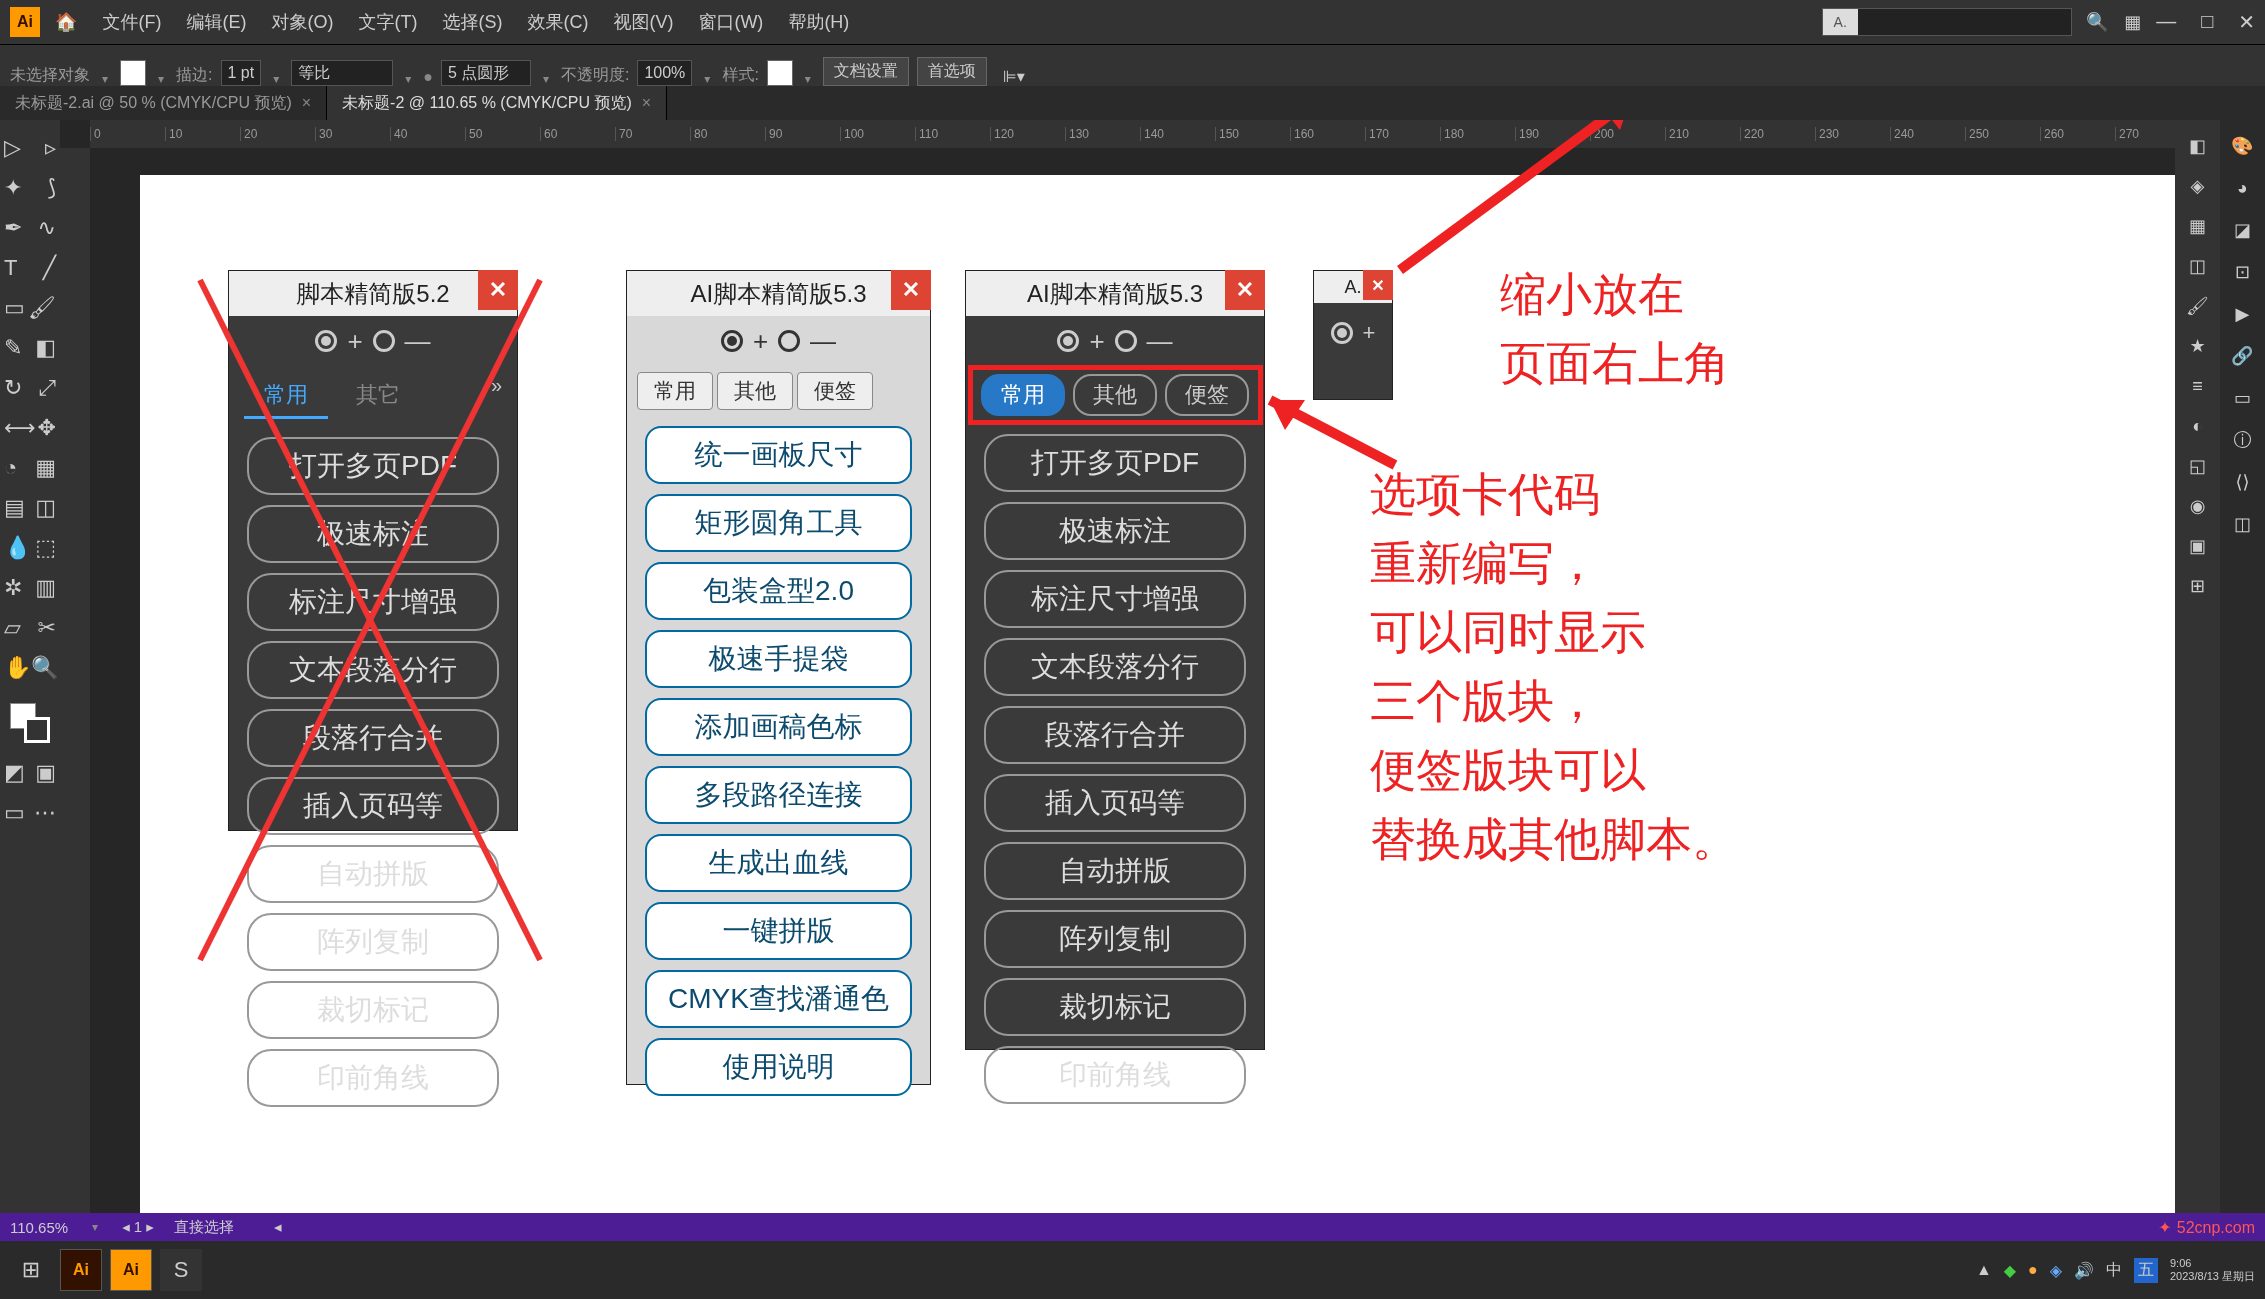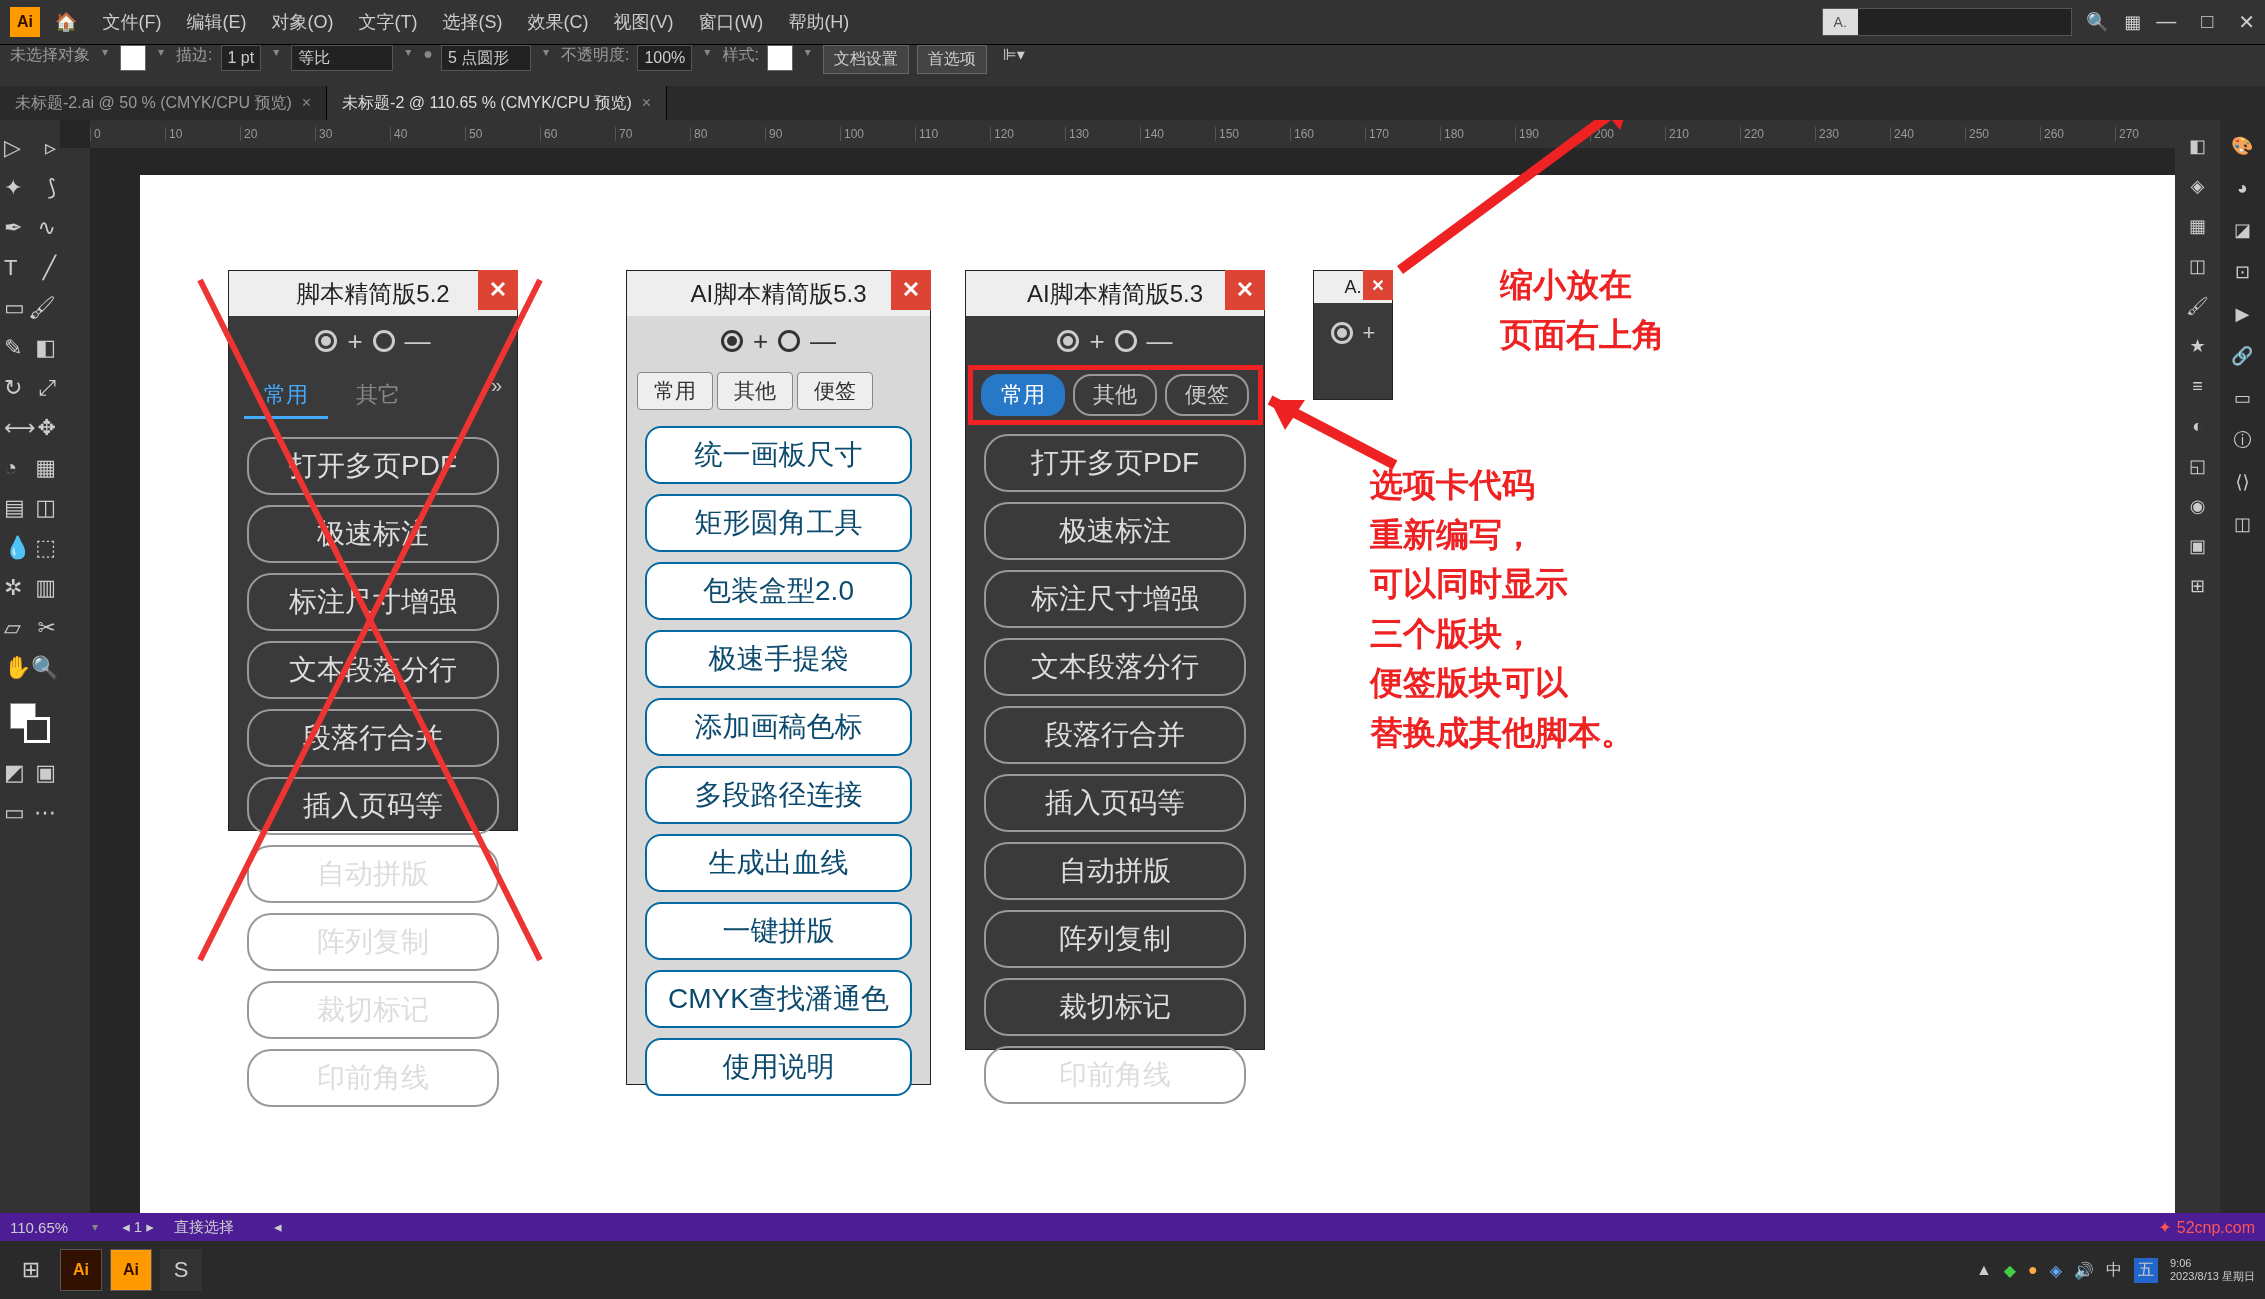--- a/index.html
+++ b/index.html
@@ -5,21 +5,21 @@
 *{margin:0;padding:0;box-sizing:border-box;font-family:"Microsoft YaHei",sans-serif}
 body{background:#1a1a1a;width:2265px;height:1299px;position:relative;overflow:hidden}
 .menubar{height:44px;background:#333;display:flex;align-items:center;padding:0 10px;color:#ccc;font-size:18px}
 .ai-logo{width:30px;height:30px;background:#f90;color:#310;font-weight:bold;display:flex;align-items:center;justify-content:center;font-size:16px;margin-right:15px}
 .home-icon{margin-right:25px;color:#ccc}
 .menu-items{display:flex;gap:25px}
 .menubar-right{position:absolute;right:10px;top:0;height:44px;display:flex;align-items:center;gap:15px;color:#ccc}
 .search-box{width:250px;height:28px;background:#222;border:1px solid #555;display:flex;align-items:center}
 .search-box .mini{width:35px;background:#ddd;color:#555;height:100%;display:flex;align-items:center;justify-content:center;font-size:14px}
 .win-controls{display:flex;gap:25px;font-size:20px}
-.toolbar{height:42px;background:#333;border-top:1px solid #000;display:flex;align-items:flex-start;padding:0 10px;color:#ccc;font-size:16px;gap:8px}
+.toolbar{height:42px;background:#333;border-top:1px solid #000;display:flex;align-items:flex-end;padding:0 10px;color:#ccc;font-size:16px;gap:8px}
 .tb-label{color:#999}
 .tb-input{height:26px;background:#222;border:1px solid #555;color:#ccc;padding:0 6px;display:flex;align-items:center}
 .tb-chev{color:#888;font-size:12px;margin:0 4px}
 .swatch{width:26px;height:26px;background:#fff;border:1px solid #666}
 .tb-btn{background:#444;border:1px solid #666;padding:3px 10px;color:#ccc}
 .doctabs{height:34px;background:#2a2a2a;display:flex;align-items:center;color:#999;font-size:16px}
 .doctab{padding:0 15px;height:100%;display:flex;align-items:center;gap:10px;border-right:1px solid #000}
 .doctab.active{background:#333;color:#ddd}
 .doctab .x{color:#888}
 .workspace{position:relative;height:1100px;display:flex}
@@ -71,21 +71,21 @@
 .p4 .panel-hdr{font-size:18px;height:32px}
 .p4 .panel-close{width:30px;height:30px;font-size:16px}
 .p4 .panel-ctrl{height:60px;font-size:22px;flex-direction:row}
 
 .red-x{position:absolute;pointer-events:none}
 .red-x line{stroke:#e33;stroke-width:6}
 .red-tab-box{position:absolute;border:5px solid #e22}
 .arrow-svg{position:absolute;pointer-events:none}
 .arrow-svg path{stroke:#e22;stroke-width:10;fill:none}
 .arrow-head{fill:#e22}
-.anno{position:absolute;color:#e22;font-size:33px;font-weight:bold;line-height:1.5}
+.anno{position:absolute;color:#e22;font-size:46px;font-weight:normal;line-height:1.5}
 .anno-title{position:absolute;color:#1440c0;font-size:46px;font-weight:bold}
 </style>
 </head>
 <body>
 
 <div class="menubar">
   <div class="ai-logo">Ai</div>
   <span class="home-icon">🏠</span>
   <div class="menu-items">
     <span>文件(F)</span>

